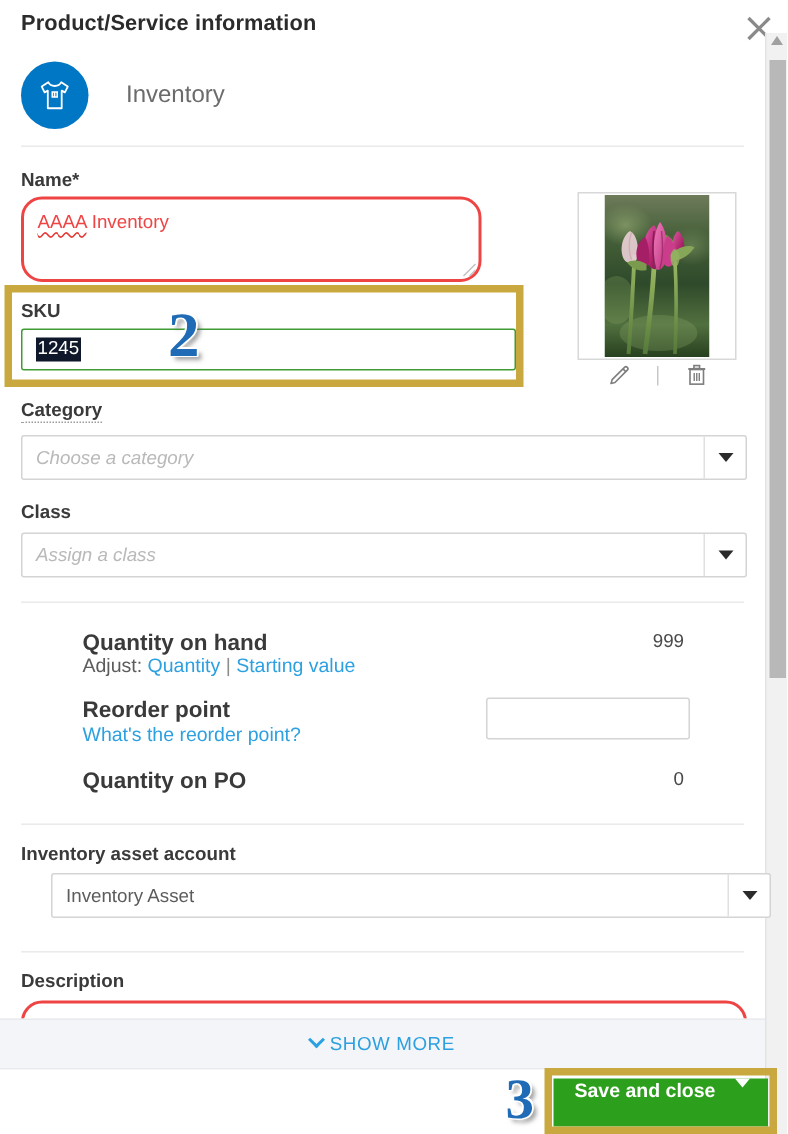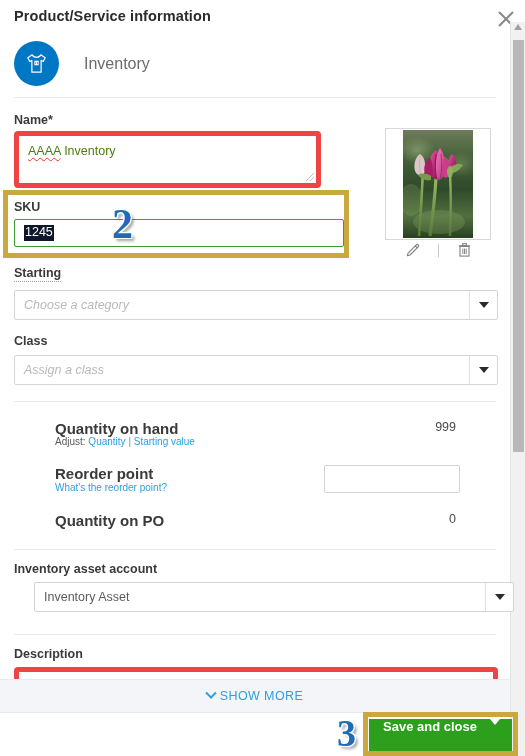--- a/index.html
+++ b/index.html
@@ -102,24 +102,24 @@
     color: #3a3a3a;
   }
   .fld-label.dotted {
     border-bottom: 1px dotted #9c9c9c;
     padding-bottom: 1px;
   }
 
   .textarea-box {
     position: absolute;
     background: #fff;
-    border: 5px solid #ef4444;
-    border-radius: 4px;
-    font-size: 12.5px;
-    color: #4d7c0f;
+    border: 2px solid #ef4444;
+    border-radius: 14px;
+    font-size: 12.5px;
+    color: #ef4444;
     padding: 8px 9px;
     overflow: hidden;
   }
   .resize-grip {
     position: absolute;
     right: 1px; bottom: 1px;
     width: 11px; height: 11px;
   }
   .spell {
     text-decoration: underline;
@@ -226,21 +226,21 @@
     color: #3a3a3a;
   }
   .q-val {
     position: absolute;
     font-size: 12.5px;
     color: #4a4a4a;
     text-align: right;
   }
   .q-sub {
     position: absolute;
-    font-size: 10px;
+    font-size: 13px;
     color: #5c5c5c;
   }
   .lnk {
     color: #2ca0e0;
     text-decoration: none;
     cursor: pointer;
   }
   .sep-pipe { color: #8c8c8c; }
 
   
@@ -446,21 +446,21 @@
       </svg>
     </span>
   </div>
 
   <div class="fld-label" style="left:14px; top:200px;">SKU</div>
 
   <div class="input-box focused" style="left:14px; top:219px; width:330px; height:28px;">
     <span class="sel-text">1245</span>
   </div>
 
-  <div class="fld-label dotted" style="left:14px; top:266px;">Starting</div>
+  <div class="fld-label dotted" style="left:14px; top:266px;">Category</div>
 
   <div class="combo" style="left:14px; top:290px; width:484px;">
     <div class="combo-val ph">Choose a category</div>
     <div class="combo-arrow">
       <span class="caret-down"></span>
     </div>
   </div>
 
   <div class="fld-label" style="left:14px; top:334px;">Class</div>
 

